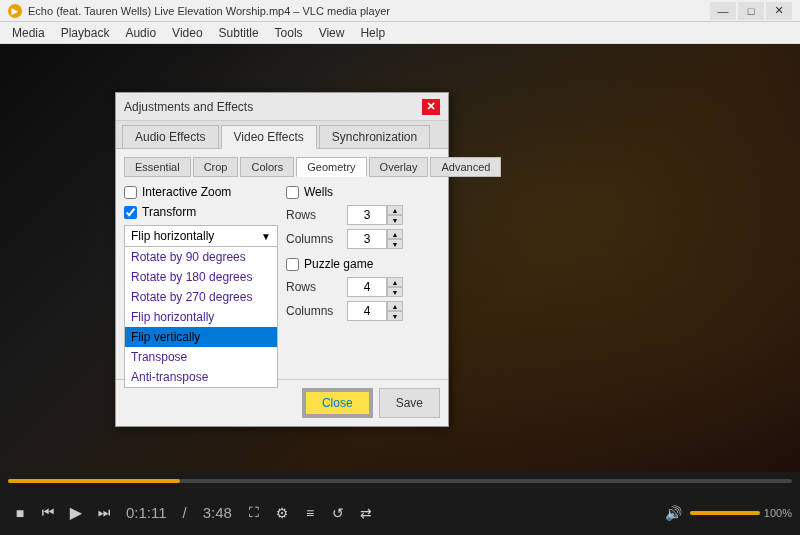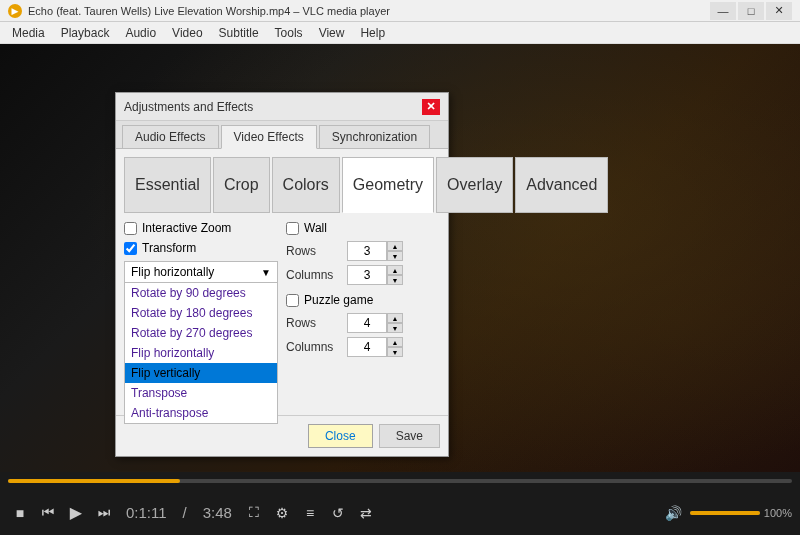--- a/index.html
+++ b/index.html
@@ -258,22 +258,22 @@
       background: #f0f0f0;
     }
 
     
     .sub-tabs {
       display: flex;
       gap: 2px;
       margin-bottom: 8px;
     }
     .sub-tab {
-      padding: 18px 10px;
-      font-size: 16px;
+      padding: 3px 10px;
+      font-size: 11px;
       background: #e0e0e0;
       border: 1px solid #bbb;
       cursor: pointer;
       color: #333;
     }
     .sub-tab.active {
       background: #fff;
       border-bottom: 1px solid #fff;
     }
 
@@ -407,22 +407,22 @@
     }
     .dlg-btn {
       padding: 4px 16px;
       font-size: 12px;
       background: #e0e0e0;
       border: 1px solid #bbb;
       cursor: pointer;
       color: #333;
     }
     .dlg-btn.primary {
-      background: #fef9c3;
-      border: 1px solid #a3a3a3;
+      background: #fde047;
+      border: 4px solid #a3a3a3;
       color: #0078d7;
     }
   </style>
 </head>
 <body>
 
 <div class="titlebar">
   <div class="titlebar-icon">
     <span>▶</span>
   </div>
@@ -530,21 +530,21 @@
               <div style="position:absolute;bottom:-4px;right:0;font-size:10px;color:#555;">330</div>
             </div>
           </div>
         </div>
 
         <div class="right-col">
 
           <div class="wall-section">
             <div class="section-header">
               <input type="checkbox" id="wall" style="">
-              <label for="wall">Wall</label>
+              <label for="wall">Wells</label>
             </div>
             <div class="spinbox-row">
               <span class="spinbox-label">Rows</span>
               <div class="spinbox">
                 <input type="text" value="3" style="">
                 <div class="spinbox-btns">
                   <button class="spinbox-btn">▲</button>
                   <button class="spinbox-btn">▼</button>
                 </div>
               </div>

